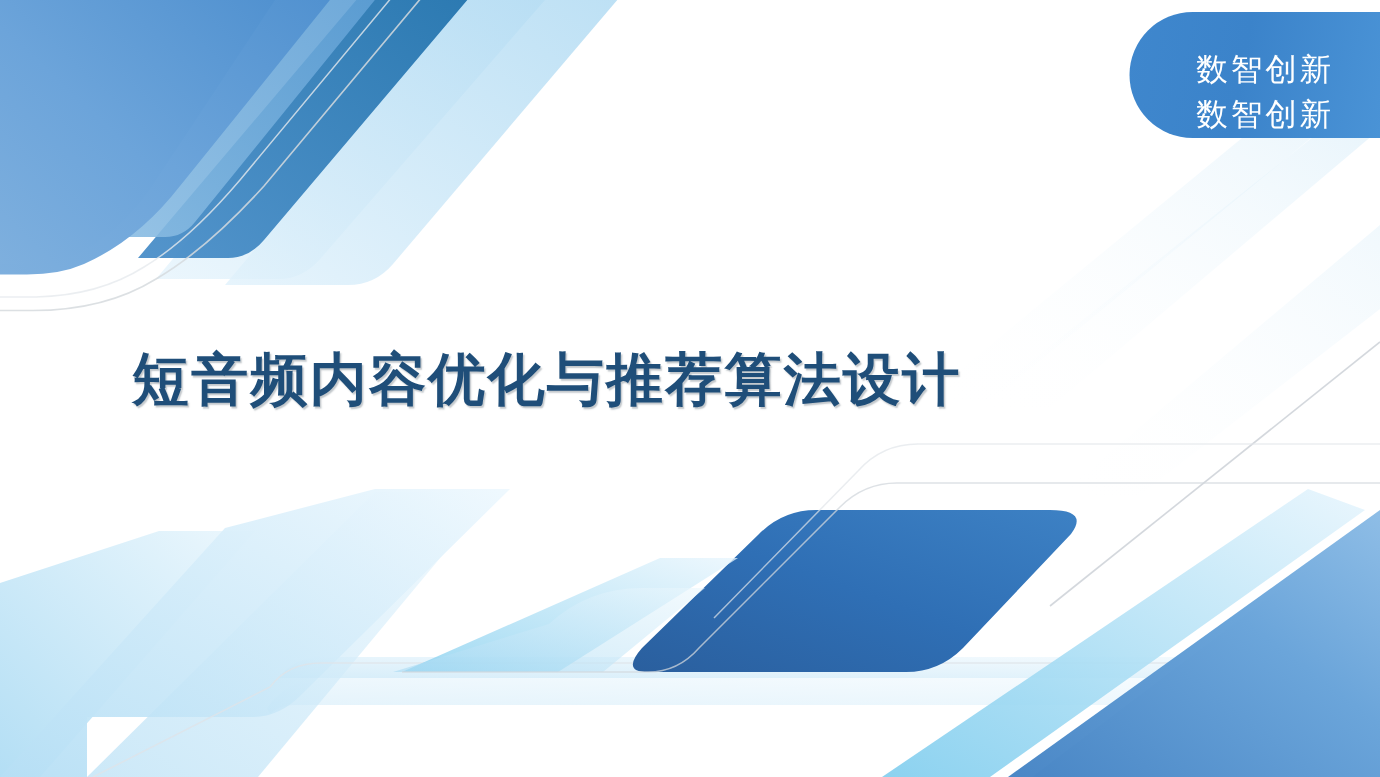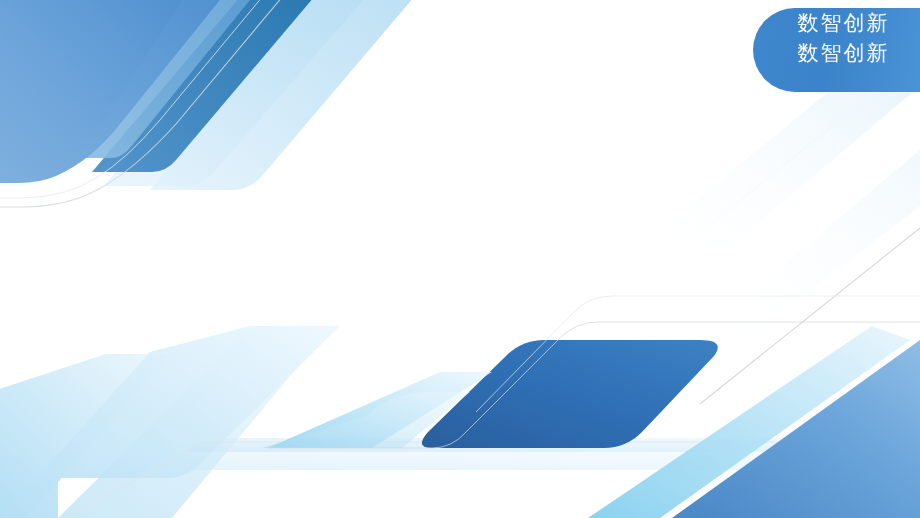--- a/index.html
+++ b/index.html
@@ -35,21 +35,21 @@
     height: 84px;
     border-top-left-radius: 42px;
     border-bottom-left-radius: 42px;
     border-top-right-radius: 0;
     border-bottom-right-radius: 0;
     background: linear-gradient(100deg, #3f87cd 0%, #3b83ca 45%, #4a93d6 100%);
     box-sizing: border-box;
     display: flex;
     flex-direction: column;
     align-items: center;
-    justify-content: flex-start;
+    justify-content: flex-end;
     padding-left: 22px;
     padding-right: 8px;
   }
   .badge-line {
     color: #ffffff;
     font-size: 21px;
     line-height: 30px;
     letter-spacing: 2px;
     white-space: nowrap;
     font-weight: 400;
@@ -202,14 +202,15 @@
 
       <path d="M 620 518 L 700 518 L 768 452 L 690 452 Z" fill="url(#gBRCyan)" opacity="0.0"></path>
     </g>
   </svg>
 
   <div id="badge">
     <span class="badge-line">数智创新</span>
     <span class="badge-line">数智创新</span>
   </div>
 
+  <div id="title">短音频内容优化与推荐算法设计</div>
 
 </div>
 
 </body></html>

